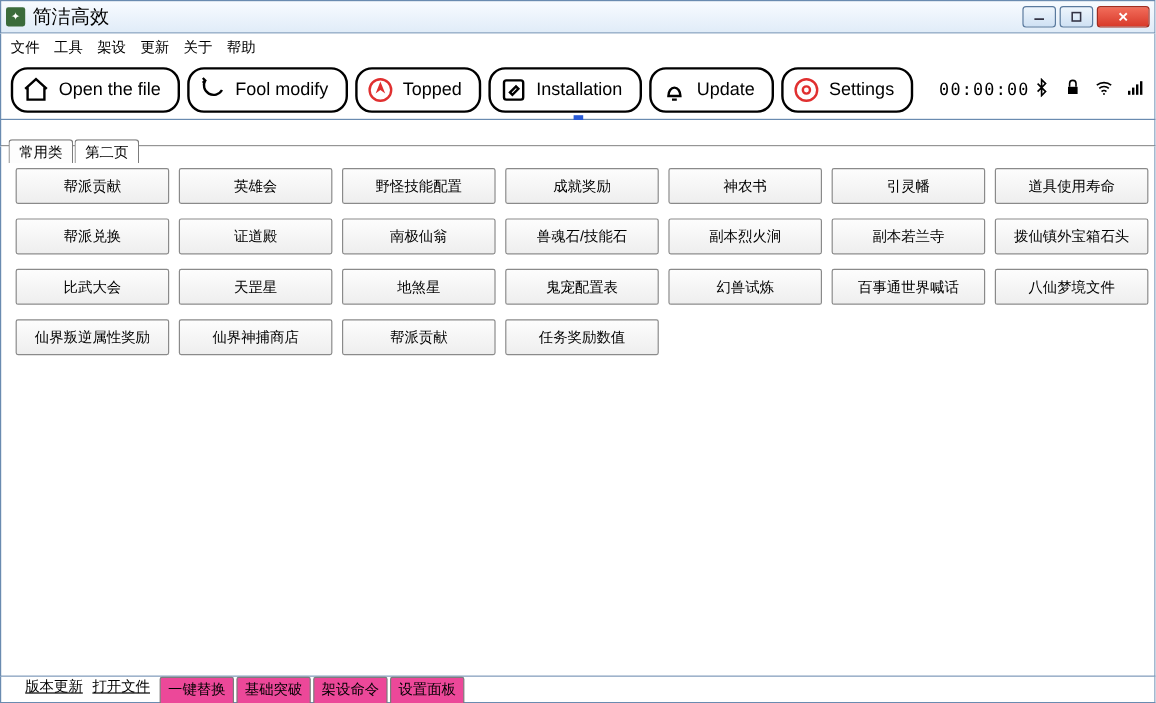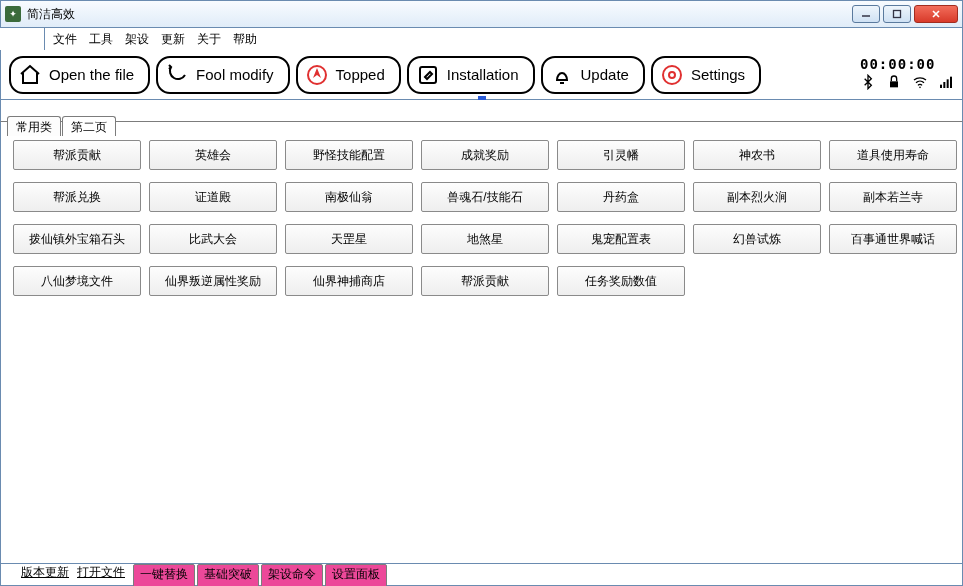--- a/index.html
+++ b/index.html
@@ -1,33 +1,33 @@
 <!DOCTYPE html>
 <html><head>
 <meta charset="utf-8">
 <style>
   *{box-sizing:border-box;margin:0;padding:0;}
   html,body{width:963px;height:586px;font-family:"Microsoft YaHei",Arial,sans-serif;font-size:12px;background:#fff;}
   
   .titlebar{height:28px;background:linear-gradient(to bottom,#f8fbff,#e0ecf8);border:1px solid #6a8bb0;display:flex;align-items:center;padding:0 4px;}
   .titlebar .app-icon{width:16px;height:16px;background:#3b6b3b;border-radius:2px;margin-right:6px;display:flex;align-items:center;justify-content:center;color:#fff;font-size:9px;}
-  .title-text{font-size:12px;color:#000;}
+  .title-text{font-size:16px;color:#000;}
   .titlebar-spacer{flex:1;}
   .win-btn{width:28px;height:18px;border:1px solid #5a7a9e;border-radius:3px;margin-left:3px;background:linear-gradient(to bottom,#eef5fc,#cfe1f4);display:flex;align-items:center;justify-content:center;font-size:10px;color:#334;}
   .win-btn.close{background:linear-gradient(to bottom,#f26d5b,#d83a2a);color:#fff;border-color:#a12c1f;width:44px;}
   
-  .menubar{height:22px;border-left:1px solid #6a8bb0;border-right:1px solid #6a8bb0;display:flex;align-items:center;padding:0 8px;gap:12px;background:#fff;margin-left:44px;}
+  .menubar{height:22px;border-left:1px solid #6a8bb0;border-right:1px solid #6a8bb0;display:flex;align-items:center;padding:0 8px;gap:12px;background:#fff;}
   .menu-item{font-size:12px;color:#000;cursor:default;}
   
   .toolbar{height:50px;border:1px solid #6a8bb0;border-top:none;padding:6px 8px;display:flex;align-items:center;gap:6px;background:#fff;}
   .tool-btn{height:38px;border:2px solid #000;border-radius:14px;display:flex;align-items:center;padding:0 14px 0 6px;gap:6px;background:#fff;font-size:15px;color:#000;white-space:nowrap;}
   .tool-btn .ico{width:26px;height:26px;display:flex;align-items:center;justify-content:center;}
   .tool-btn .ico svg{width:24px;height:24px;stroke:#000;stroke-width:2;fill:none;}
   .tool-btn.alt .ico svg{stroke:#e03030;}
-  .toolbar-right{margin-left:auto;display:flex;flex-direction:column;align-items:flex-start;gap:2px;font-weight:bold;}
+  .toolbar-right{margin-left:auto;display:flex;flex-direction:row;align-items:center;gap:2px;}
   .clock{font-size:14px;font-family:monospace;letter-spacing:1px;}
   .status-icons{display:flex;gap:10px;align-items:center;font-size:14px;}
   .status-icons svg{width:16px;height:16px;fill:#000;}
   
   .tabs-row{height:22px;border-left:1px solid #6a8bb0;border-right:1px solid #6a8bb0;display:flex;align-items:flex-end;padding:0 6px;border-bottom:1px solid #7c7c7c;background:#fff;}
   .tab{height:20px;padding:2px 8px;border:1px solid #7c7c7c;border-bottom:none;background:#fdfdfd;border-radius:3px 3px 0 0;font-size:12px;margin-right:1px;position:relative;top:15px;}
   .tab.active{background:#fff;z-index:2;}
   
   .content{border-left:1px solid #6a8bb0;border-right:1px solid #6a8bb0;border-bottom:1px solid #6a8bb0;height:calc(586px - 28px - 22px - 50px - 22px - 22px);padding:18px 12px;background:#fff;overflow:hidden;}
   .grid{display:grid;grid-template-columns:repeat(7,128px);gap:12px 8px;}
@@ -156,28 +156,27 @@
   <div class="tab">常用类</div>
   <div class="tab active">第二页</div>
 </div>
 
 <div class="content">
   <div class="grid" id="grid">
       <div class="grid-btn">帮派贡献</div>
       <div class="grid-btn">英雄会</div>
       <div class="grid-btn">野怪技能配置</div>
       <div class="grid-btn">成就奖励</div>
+      <div class="grid-btn">神农书</div>
       <div class="grid-btn">引灵幡</div>
-      <div class="grid-btn">神农书</div>
       <div class="grid-btn">道具使用寿命</div>
       <div class="grid-btn">帮派兑换</div>
       <div class="grid-btn">证道殿</div>
       <div class="grid-btn">南极仙翁</div>
       <div class="grid-btn">兽魂石/技能石</div>
-      <div class="grid-btn">丹药盒</div>
       <div class="grid-btn">副本烈火涧</div>
       <div class="grid-btn">副本若兰寺</div>
       <div class="grid-btn">拨仙镇外宝箱石头</div>
       <div class="grid-btn">比武大会</div>
       <div class="grid-btn">天罡星</div>
       <div class="grid-btn">地煞星</div>
       <div class="grid-btn">鬼宠配置表</div>
       <div class="grid-btn">幻兽试炼</div>
       <div class="grid-btn">百事通世界喊话</div>
       <div class="grid-btn">八仙梦境文件</div>

